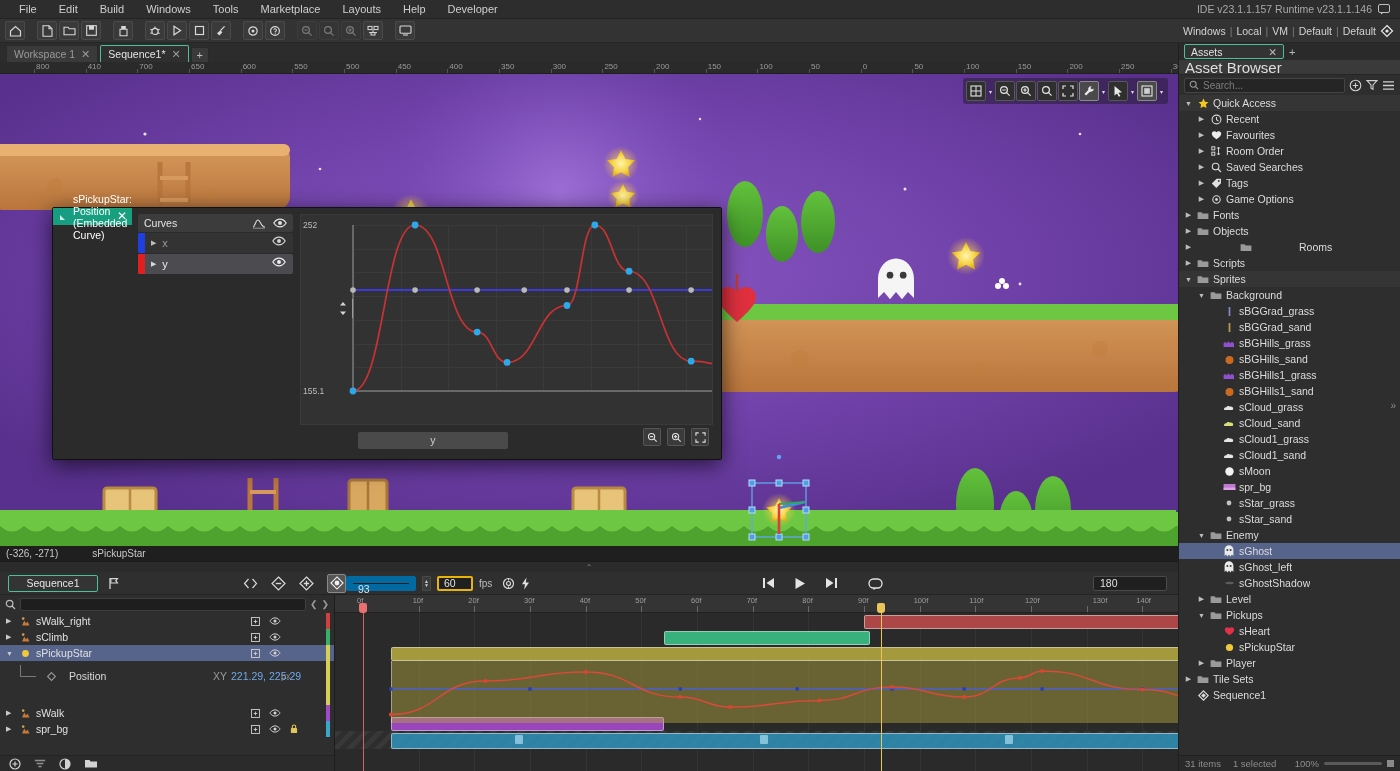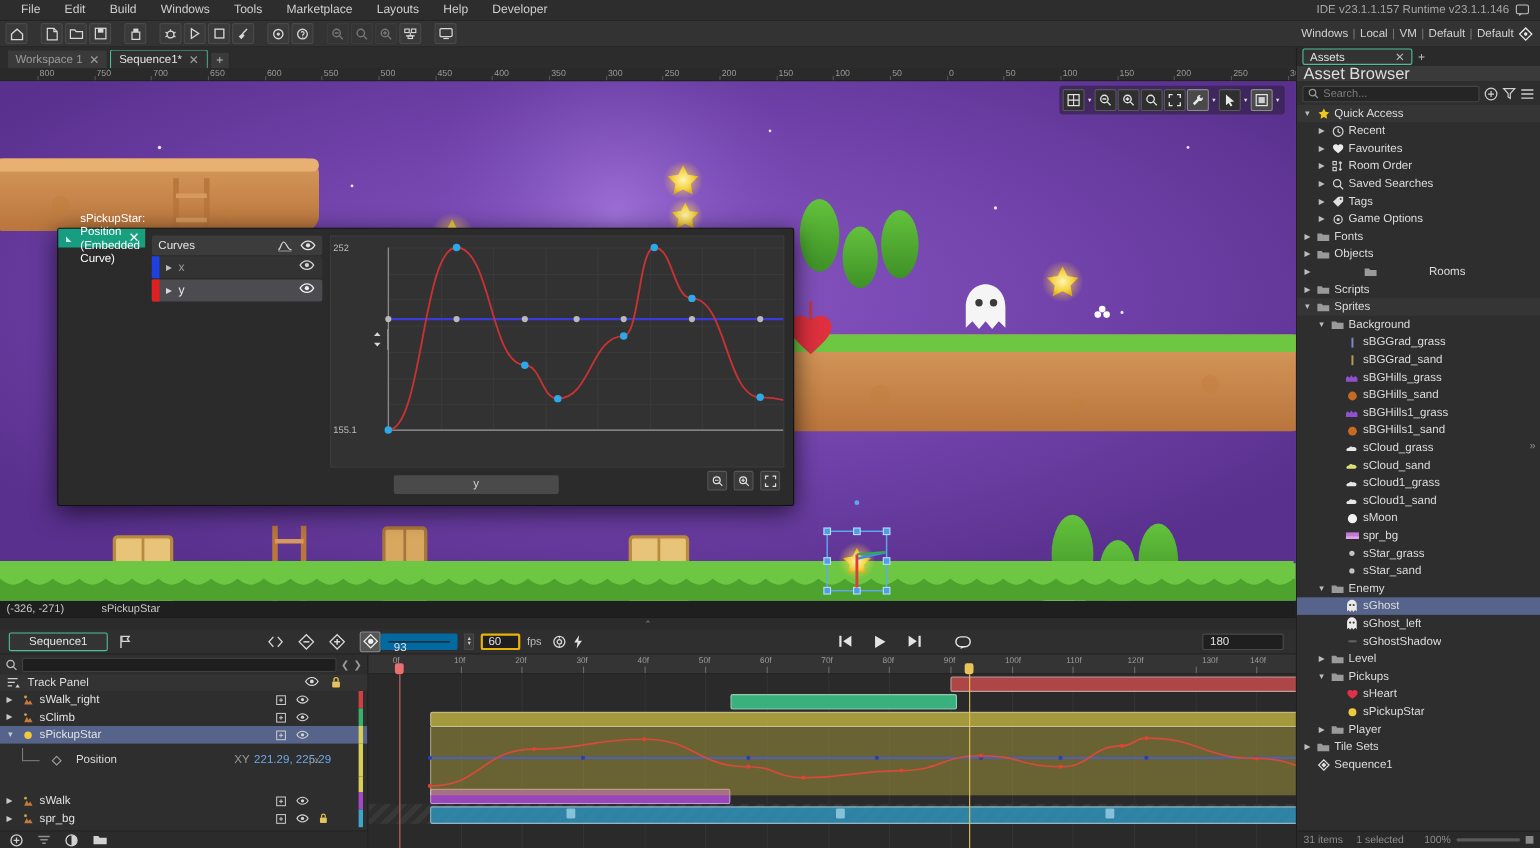--- a/index.html
+++ b/index.html
@@ -303,21 +303,21 @@
         <div class="wtab active">
           <span>Sequence1*</span>
           <span class="x">✕</span>
         </div>
         <div class="tabplus">+</div>
       </div>
 
       <div class="hruler" id="hruler">
           <div class="tk" style="left: 36px;">800</div>
           <div class="tl" style="left: 34px;"></div>
-          <div class="tk" style="left: 87.6714px;">750</div>
+          <div class="tk" style="left: 87.6714px;">410</div>
           <div class="tl" style="left: 85.6714px;"></div>
           <div class="tk" style="left: 139.343px;">700</div>
           <div class="tl" style="left: 137.343px;"></div>
           <div class="tk" style="left: 191.014px;">650</div>
           <div class="tl" style="left: 189.014px;"></div>
           <div class="tk" style="left: 242.685px;">600</div>
           <div class="tl" style="left: 240.685px;"></div>
           <div class="tk" style="left: 294.357px;">550</div>
           <div class="tl" style="left: 292.357px;"></div>
           <div class="tk" style="left: 346.028px;">500</div>
@@ -728,37 +728,20 @@
 
           <div class="trackpane">
             <div class="tsearch">
               <svg width="11" height="11" viewBox="0 0 11 11">
                   <circle cx="4.6" cy="4.6" r="3.3" fill="none" stroke="#bbb" stroke-width="1.2"></circle>
                   <path d="M7 7 10 10" stroke="#bbb" stroke-width="1.2"></path>
                 </svg>
               <div class="tsearchbox"></div>
               <span style="color:#9a9a9a;font-size:9px;">❮</span>
               <span style="color:#9a9a9a;font-size:9px;">❯</span>
-            </div>
-            <div class="tphdr">
-              <svg width="13" height="11" viewBox="0 0 13 11">
-                  <path d="M1 2h9M1 5.3h6.5M1 8.6h4" stroke="#d2d2d2" stroke-width="1.2"></path>
-                  <path d="M10 7 12 10 8 10z" fill="#d2d2d2"></path>
-                </svg>
-              <span>Track Panel</span>
-              <span style="margin-left:auto; display:flex; gap:11px; padding-right:18px;">
-                <svg width="13" height="9" viewBox="0 0 13 9">
-                    <path d="M.8 4.5S3 .9 6.5 .9 12.2 4.5 12.2 4.5 10 8.1 6.5 8.1.8 4.5.8 4.5z" fill="none" stroke="#dcdcdc" stroke-width="1.1"></path>
-                    <circle cx="6.5" cy="4.5" r="1.7" fill="#dcdcdc"></circle>
-                  </svg>
-                <svg width="9" height="11" viewBox="0 0 9 11">
-                    <rect x="1" y="4.5" width="7" height="5.6" rx="1" fill="#e3c45a"></rect>
-                    <path d="M2.6 4.5V3a1.9 1.9 0 0 1 3.8 0v1.5" fill="none" stroke="#e3c45a" stroke-width="1.2"></path>
-                  </svg>
-              </span>
             </div>
 
             <div class="tracks" id="tracks">
                 <div class="trk">
                   <span style="width:9px;font-size:7px;color:#c8c8c8;">▶</span>
                   <span style="display:flex;">
                     <svg width="11" height="11" viewBox="0 0 11 11">
                       <path d="M2 9.5 4.3 4.6 6 7.6 7.4 5.6 9.6 9.5z" fill="#c87a3c"></path>
                       <circle cx="3.2" cy="2.6" r="1.3" fill="#cfa34a"></circle>
                     </svg>

